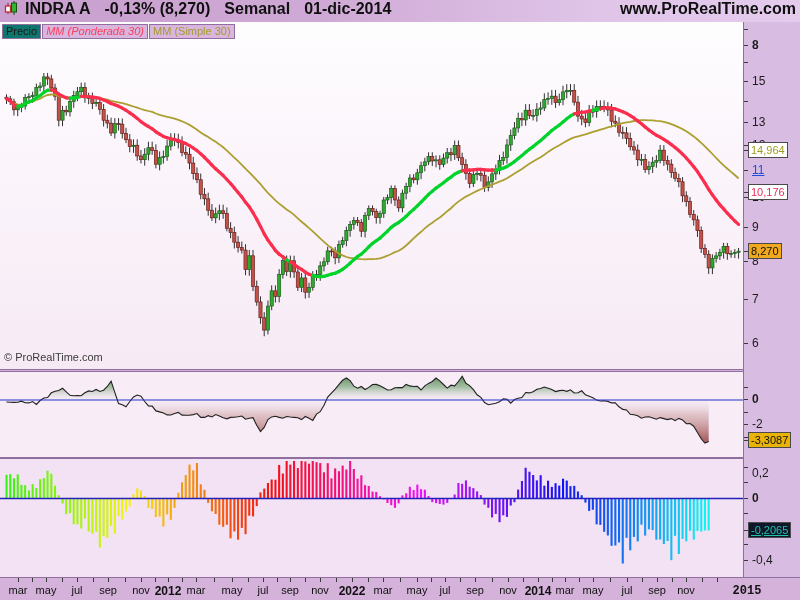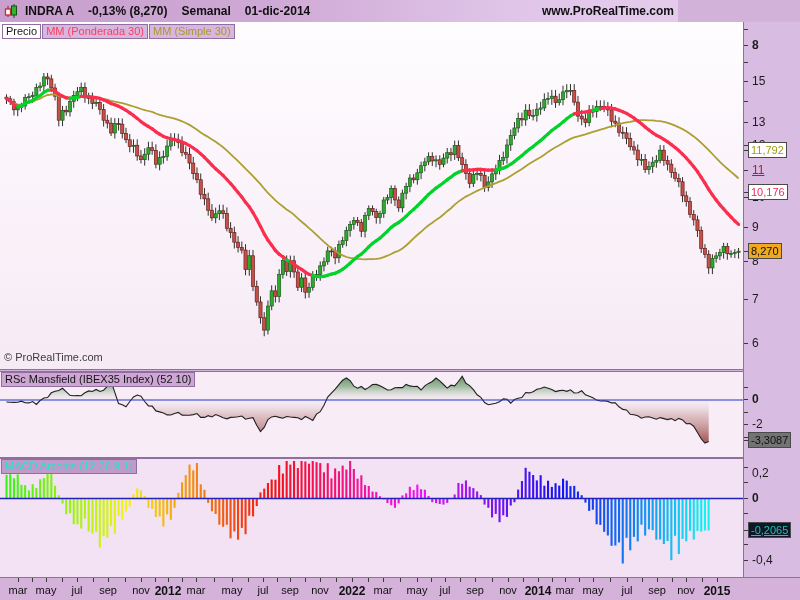--- a/index.html
+++ b/index.html
@@ -1,29 +1,29 @@
 <!DOCTYPE html>
 <html><head>
 <meta charset="utf-8">
 <style>
   html,body{margin:0;padding:0;}
   body{width:800px;height:600px;background:#d3b2d9;font-family:"Liberation Sans",sans-serif;position:relative;overflow:hidden;}
   #app{position:absolute;inset:0;}
   
-  .titlebar{position:absolute;left:0;top:0;width:678px;height:22px;
+  .titlebar{position:absolute;left:0;top:0;width:800px;height:22px;
     background:linear-gradient(90deg,#c89fce 0%,#cfa9d5 40%,#e0c5e8 75%,#e4cbec 100%);
-    border-bottom:1px solid #9b74a8;display:flex;align-items:center;font-size:12px;font-weight:bold;color:#101010;}
+    border-bottom:1px solid #9b74a8;display:flex;font-size:16px;font-weight:bold;color:#101010;}
   .titlebar .t{margin-right:14px;white-space:nowrap;}
   .titlebar .icon{margin:0 6px 0 3px;}
   .titlebar .site{margin-left:auto;margin-right:4px;}
   
   .legend{position:absolute;left:2px;top:24px;display:flex;font-size:11px;line-height:12px;z-index:5;}
   .tab{border:1px solid #8f6f9f;padding:0 3px 1px 3px;background:#dab6de;margin-right:1px;white-space:nowrap;}
-  .tab.precio{background:#ffffff;color:#1a1a1a;}
-  .tab.mmp{color:#fb3e5e;}
+  .tab.precio{background:#0f766e;color:#1a1a1a;}
+  .tab.mmp{color:#fb3e5e;font-style:italic;}
   .tab.mms{color:#a49a2e;}
   
   svg.panel{position:absolute;left:0;background:linear-gradient(180deg,#fefdfe 0%,#fbf4fb 45%,#f6eaf4 100%);}
   #main-chart{top:22px;width:743px;height:347px;border-bottom:1px solid #8f6f9f;}
   #rsc-chart{top:371px;width:743px;height:85px;background:#f8ecf6;border-top:1px solid #8f6f9f;border-bottom:1px solid #8f6f9f;}
   #macd-chart{top:458px;width:743px;height:118px;background:#f2e2f4;border-top:1px solid #8f6f9f;}
   
   #gutter{position:absolute;left:743px;top:22px;width:57px;height:555px;background:#d9bce2;border-left:1px solid #8f6f9f;}
   .gtick{position:absolute;left:0;height:1px;width:4px;background:#3a3a3a;}
   .glabel{position:absolute;left:8px;transform:translateY(-50%);font-size:12px;color:#1c1c1c;}
@@ -653,38 +653,36 @@
       <line x1="712.415" y1="172.9" x2="716.15" y2="178.0" stroke="#fb2e4e" stroke-width="3.2" stroke-linecap="round"></line>
       <line x1="716.15" y1="178.0" x2="719.885" y2="182.8" stroke="#fb2e4e" stroke-width="3.2" stroke-linecap="round"></line>
       <line x1="719.885" y1="182.8" x2="723.62" y2="186.9" stroke="#fb2e4e" stroke-width="3.2" stroke-linecap="round"></line>
       <line x1="723.62" y1="186.9" x2="727.355" y2="191.2" stroke="#fb2e4e" stroke-width="3.2" stroke-linecap="round"></line>
       <line x1="727.355" y1="191.2" x2="731.09" y2="195.2" stroke="#fb2e4e" stroke-width="3.2" stroke-linecap="round"></line>
       <line x1="731.09" y1="195.2" x2="734.8249999999999" y2="199.0" stroke="#fb2e4e" stroke-width="3.2" stroke-linecap="round"></line>
       <line x1="734.8249999999999" y1="199.0" x2="738.56" y2="202.4" stroke="#fb2e4e" stroke-width="3.2" stroke-linecap="round"></line>
     </svg>
   <div class="watermark">© ProRealTime.com</div>
 
-  <div class="badge rsc">RSc Mansfield (IBEX35 Index) (52 10)</div>
   <svg id="rsc-chart" class="panel">
     <defs>
       <linearGradient id="rscGrad" gradientUnits="userSpaceOnUse" x1="0" y1="0" x2="0" y2="85">
         <stop offset="0%" stop-color="#2e6b2e" stop-opacity="0.9"></stop>
         <stop offset="18%" stop-color="#6fa06f" stop-opacity="0.6"></stop>
         <stop offset="33%" stop-color="#efe6ee" stop-opacity="0.15"></stop>
         <stop offset="50%" stop-color="#c89a9a" stop-opacity="0.5"></stop>
         <stop offset="78%" stop-color="#a05050" stop-opacity="0.85"></stop>
         <stop offset="100%" stop-color="#7e2e2e" stop-opacity="0.95"></stop>
       </linearGradient>
     </defs>
   <path d="M6.5 28 L6.5 30.0 L10.2 30.2 L14.0 30.4 L17.7 30.3 L21.4 29.2 L25.2 30.7 L28.9 30.9 L32.6 29.6 L36.4 32.4 L40.1 28.5 L43.9 26.0 L47.6 25.6 L51.3 20.8 L55.1 19.3 L58.8 18.5 L62.5 16.3 L66.3 19.8 L70.0 23.3 L73.7 23.7 L77.5 23.5 L81.2 23.7 L84.9 20.7 L88.7 18.9 L92.4 19.5 L96.1 17.4 L99.9 19.5 L103.6 18.2 L107.3 14.5 L111.1 9.1 L114.8 20.3 L118.5 31.5 L122.3 32.8 L126.0 34.8 L129.8 29.5 L133.5 25.0 L137.2 23.0 L141.0 24.3 L144.7 29.5 L148.4 33.9 L152.2 34.1 L155.9 38.9 L159.6 39.9 L163.4 41.1 L167.1 42.9 L170.8 43.0 L174.6 41.5 L178.3 40.4 L182.0 43.1 L185.8 43.3 L189.5 43.3 L193.3 42.6 L197.0 41.5 L200.7 45.4 L204.5 45.4 L208.2 43.7 L211.9 44.9 L215.7 42.5 L219.4 44.1 L223.1 45.8 L226.9 46.8 L230.6 45.4 L234.3 45.3 L238.1 44.8 L241.8 44.0 L245.5 47.2 L249.3 46.3 L253.0 45.7 L256.7 53.2 L260.5 59.6 L264.2 55.4 L267.9 47.5 L271.7 44.9 L275.4 44.3 L279.2 45.4 L282.9 46.2 L286.6 44.5 L290.4 45.0 L294.1 45.4 L297.8 45.8 L301.6 47.6 L305.3 44.5 L309.0 46.3 L312.8 48.4 L316.5 42.1 L320.2 39.7 L324.0 33.3 L327.7 25.1 L331.4 21.1 L335.2 17.1 L338.9 12.6 L342.6 8.3 L346.4 6.0 L350.1 8.6 L353.9 14.2 L357.6 16.2 L361.3 14.5 L365.1 17.5 L368.8 15.4 L372.5 12.5 L376.3 12.4 L380.0 13.8 L383.7 15.7 L387.5 18.0 L391.2 17.8 L394.9 15.7 L398.7 15.5 L402.4 15.6 L406.1 12.4 L409.9 13.9 L413.6 14.5 L417.3 14.3 L421.1 18.0 L424.8 13.8 L428.6 11.4 L432.3 9.5 L436.0 6.0 L439.8 8.9 L443.5 12.5 L447.2 16.1 L451.0 13.2 L454.7 13.8 L458.4 9.5 L462.2 4.3 L465.9 11.3 L469.6 13.6 L473.4 17.6 L477.1 22.8 L480.8 25.4 L484.6 30.6 L488.3 32.7 L492.1 32.0 L495.8 31.3 L499.5 29.8 L503.3 26.9 L507.0 27.3 L510.7 31.2 L514.5 27.6 L518.2 26.3 L521.9 25.6 L525.7 20.5 L529.4 20.9 L533.1 19.7 L536.9 17.2 L540.6 16.5 L544.3 15.1 L548.1 16.3 L551.8 17.5 L555.5 19.6 L559.3 18.6 L563.0 18.3 L566.8 19.3 L570.5 17.8 L574.2 21.0 L578.0 20.8 L581.7 18.8 L585.4 22.8 L589.2 24.2 L592.9 25.8 L596.6 28.1 L600.4 29.0 L604.1 28.8 L607.8 29.4 L611.6 30.9 L615.3 30.8 L619.0 34.8 L622.8 37.4 L626.5 37.9 L630.2 42.3 L634.0 42.7 L637.7 43.7 L641.4 46.2 L645.2 45.0 L648.9 44.7 L652.7 45.9 L656.4 47.2 L660.1 45.6 L663.9 46.6 L667.6 47.6 L671.3 46.6 L675.1 48.7 L678.8 46.4 L682.5 47.9 L686.3 51.7 L690.0 51.6 L693.7 54.2 L697.5 60.5 L701.2 66.8 L704.9 71.1 L708.7 69.4 L708.7 28 Z" fill="url(#rscGrad)" stroke="none"></path>
       <path d="M6.5 30.0 L6.5 30.0 L10.2 30.2 L14.0 30.4 L17.7 30.3 L21.4 29.2 L25.2 30.7 L28.9 30.9 L32.6 29.6 L36.4 32.4 L40.1 28.5 L43.9 26.0 L47.6 25.6 L51.3 20.8 L55.1 19.3 L58.8 18.5 L62.5 16.3 L66.3 19.8 L70.0 23.3 L73.7 23.7 L77.5 23.5 L81.2 23.7 L84.9 20.7 L88.7 18.9 L92.4 19.5 L96.1 17.4 L99.9 19.5 L103.6 18.2 L107.3 14.5 L111.1 9.1 L114.8 20.3 L118.5 31.5 L122.3 32.8 L126.0 34.8 L129.8 29.5 L133.5 25.0 L137.2 23.0 L141.0 24.3 L144.7 29.5 L148.4 33.9 L152.2 34.1 L155.9 38.9 L159.6 39.9 L163.4 41.1 L167.1 42.9 L170.8 43.0 L174.6 41.5 L178.3 40.4 L182.0 43.1 L185.8 43.3 L189.5 43.3 L193.3 42.6 L197.0 41.5 L200.7 45.4 L204.5 45.4 L208.2 43.7 L211.9 44.9 L215.7 42.5 L219.4 44.1 L223.1 45.8 L226.9 46.8 L230.6 45.4 L234.3 45.3 L238.1 44.8 L241.8 44.0 L245.5 47.2 L249.3 46.3 L253.0 45.7 L256.7 53.2 L260.5 59.6 L264.2 55.4 L267.9 47.5 L271.7 44.9 L275.4 44.3 L279.2 45.4 L282.9 46.2 L286.6 44.5 L290.4 45.0 L294.1 45.4 L297.8 45.8 L301.6 47.6 L305.3 44.5 L309.0 46.3 L312.8 48.4 L316.5 42.1 L320.2 39.7 L324.0 33.3 L327.7 25.1 L331.4 21.1 L335.2 17.1 L338.9 12.6 L342.6 8.3 L346.4 6.0 L350.1 8.6 L353.9 14.2 L357.6 16.2 L361.3 14.5 L365.1 17.5 L368.8 15.4 L372.5 12.5 L376.3 12.4 L380.0 13.8 L383.7 15.7 L387.5 18.0 L391.2 17.8 L394.9 15.7 L398.7 15.5 L402.4 15.6 L406.1 12.4 L409.9 13.9 L413.6 14.5 L417.3 14.3 L421.1 18.0 L424.8 13.8 L428.6 11.4 L432.3 9.5 L436.0 6.0 L439.8 8.9 L443.5 12.5 L447.2 16.1 L451.0 13.2 L454.7 13.8 L458.4 9.5 L462.2 4.3 L465.9 11.3 L469.6 13.6 L473.4 17.6 L477.1 22.8 L480.8 25.4 L484.6 30.6 L488.3 32.7 L492.1 32.0 L495.8 31.3 L499.5 29.8 L503.3 26.9 L507.0 27.3 L510.7 31.2 L514.5 27.6 L518.2 26.3 L521.9 25.6 L525.7 20.5 L529.4 20.9 L533.1 19.7 L536.9 17.2 L540.6 16.5 L544.3 15.1 L548.1 16.3 L551.8 17.5 L555.5 19.6 L559.3 18.6 L563.0 18.3 L566.8 19.3 L570.5 17.8 L574.2 21.0 L578.0 20.8 L581.7 18.8 L585.4 22.8 L589.2 24.2 L592.9 25.8 L596.6 28.1 L600.4 29.0 L604.1 28.8 L607.8 29.4 L611.6 30.9 L615.3 30.8 L619.0 34.8 L622.8 37.4 L626.5 37.9 L630.2 42.3 L634.0 42.7 L637.7 43.7 L641.4 46.2 L645.2 45.0 L648.9 44.7 L652.7 45.9 L656.4 47.2 L660.1 45.6 L663.9 46.6 L667.6 47.6 L671.3 46.6 L675.1 48.7 L678.8 46.4 L682.5 47.9 L686.3 51.7 L690.0 51.6 L693.7 54.2 L697.5 60.5 L701.2 66.8 L704.9 71.1 L708.7 69.4" fill="none" stroke="#202020" stroke-width="1.1"></path>
       <line x1="0" y1="28" x2="743" y2="28" stroke="#2233cc" stroke-width="1.2"></line>
     </svg>
 
-  <div class="badge macd">MACD Arcoiris (12 26 9 1)</div>
   <svg id="macd-chart" class="panel">
       <rect x="5.5" y="15.8" width="2.1" height="23.7" fill="hsl(110,90%,51%)"></rect>
       <rect x="9.2" y="15.1" width="2.1" height="24.4" fill="hsl(108,90%,51%)"></rect>
       <rect x="12.9" y="19.3" width="2.1" height="20.2" fill="hsl(107,90%,51%)"></rect>
       <rect x="16.7" y="15.3" width="2.1" height="24.2" fill="hsl(105,90%,51%)"></rect>
       <rect x="20.4" y="25.9" width="2.1" height="13.6" fill="hsl(104,90%,51%)"></rect>
       <rect x="24.1" y="26.2" width="2.1" height="13.3" fill="hsl(102,90%,51%)"></rect>
       <rect x="27.9" y="31.4" width="2.1" height="8.1" fill="hsl(101,90%,51%)"></rect>
       <rect x="31.6" y="25.2" width="2.1" height="14.3" fill="hsl(99,90%,51%)"></rect>
       <rect x="35.3" y="29.0" width="2.1" height="10.5" fill="hsl(98,90%,51%)"></rect>
@@ -882,21 +880,21 @@
       <div class="gtick" style="top: 147.5px;"></div>
       <div class="gtick" style="top: 174.8px;"></div>
       <div class="gtick" style="top: 205px;"></div>
       <div class="gtick" style="top: 238.7px;"></div>
       <div class="gtick" style="top: 276.9px;"></div>
       <div class="gtick" style="top: 321px;"></div>
       <div class="glabel" style="top: 23px; font-weight: bold; color: rgb(28, 28, 28);">8</div>
       <div class="glabel" style="top: 58.8px; color: rgb(28, 28, 28);">15</div>
       <div class="glabel" style="top: 99.8px; color: rgb(28, 28, 28);">13</div>
       <div class="glabel" style="top: 122.7px; color: rgb(28, 28, 28);">12</div>
-      <div class="glabel" style="top: 147.5px; color: #b91c1c; text-decoration: underline;">11</div>
+      <div class="glabel" style="top: 147.5px; color: #1d4ed8; text-decoration: underline;">11</div>
       <div class="glabel" style="top: 174.8px; color: rgb(28, 28, 28);">10</div>
       <div class="glabel" style="top: 205px; color: rgb(28, 28, 28);">9</div>
       <div class="glabel" style="top: 238.7px; color: rgb(28, 28, 28);">8</div>
       <div class="glabel" style="top: 276.9px; color: rgb(28, 28, 28);">7</div>
       <div class="glabel" style="top: 321px; color: rgb(28, 28, 28);">6</div>
       <div class="gtick" style="top: 364.5px;"></div>
       <div class="gtick" style="top: 377px;"></div>
       <div class="glabel" style="top: 377px; font-weight: bold;">0</div>
       <div class="gtick" style="top: 389.5px;"></div>
       <div class="gtick" style="top: 402px;"></div>
@@ -905,27 +903,27 @@
       <div class="gtick" style="top: 444.5px;"></div>
       <div class="glabel" style="top: 451px;">0,2</div>
       <div class="gtick" style="top: 460px;"></div>
       <div class="gtick" style="top: 475.5px;"></div>
       <div class="glabel" style="top: 475.5px; font-weight: bold;">0</div>
       <div class="gtick" style="top: 491px;"></div>
       <div class="gtick" style="top: 522px;"></div>
       <div class="gtick" style="top: 537.5px;"></div>
       <div class="glabel" style="top: 537.5px;">-0,4</div>
       <div class="gdash" style="top: 127.7px;"></div>
-      <div class="gbox" style="top: 127.7px; color: rgb(156, 156, 30); background: rgb(255, 255, 255);">11,792</div>
+      <div class="gbox" style="top: 127.7px; color: rgb(156, 156, 30); background: rgb(255, 255, 255);">14,964</div>
       <div class="gdash" style="top: 169.8px;"></div>
       <div class="gbox" style="top: 169.8px; color: rgb(232, 46, 90); background: rgb(255, 255, 255);">10,176</div>
       <div class="gdash" style="top: 229.2px;"></div>
       <div class="gbox" style="top: 229.2px; color: rgb(16, 16, 16); background: rgb(240, 168, 30);">8,270</div>
       <div class="gdash" style="top: 418.4px;"></div>
-      <div class="gbox" style="top: 418.4px; color: rgb(16, 16, 16); background: #737373;">-3,3087</div>
+      <div class="gbox" style="top: 418.4px; color: rgb(16, 16, 16); background: #eab308;">-3,3087</div>
       <div class="gdash" style="top: 507.5px;"></div>
       <div class="gbox" style="top: 507.5px; color: rgb(31, 195, 172); background: #0f172a; text-decoration: underline;">-0,2065</div>
     </div>
   <div id="time-axis">
       <div class="ttick" style="left: 18px;"></div>
       <div class="ttick" style="left: 32px;"></div>
       <div class="tlabel" style="left: 18px;">mar</div>
       <div class="ttick" style="left: 46px;"></div>
       <div class="ttick" style="left: 62px;"></div>
       <div class="tlabel" style="left: 46px;">may</div>
@@ -986,16 +984,16 @@
       <div class="ttick" style="left: 627px;"></div>
       <div class="ttick" style="left: 642px;"></div>
       <div class="tlabel" style="left: 627px;">jul</div>
       <div class="ttick" style="left: 657px;"></div>
       <div class="ttick" style="left: 672px;"></div>
       <div class="tlabel" style="left: 657px;">sep</div>
       <div class="ttick" style="left: 686px;"></div>
       <div class="ttick" style="left: 702px;"></div>
       <div class="tlabel" style="left: 686px;">nov</div>
       <div class="ttick" style="left: 717px;"></div>
-      <div class="tlabel bold" style="left: 717px;">2015</div>
+      <div class="tlabel bold" style="left: 747px; font-family: Liberation Mono, monospace;">2015</div>
     </div>
 
 </div>
 
 </body></html>

